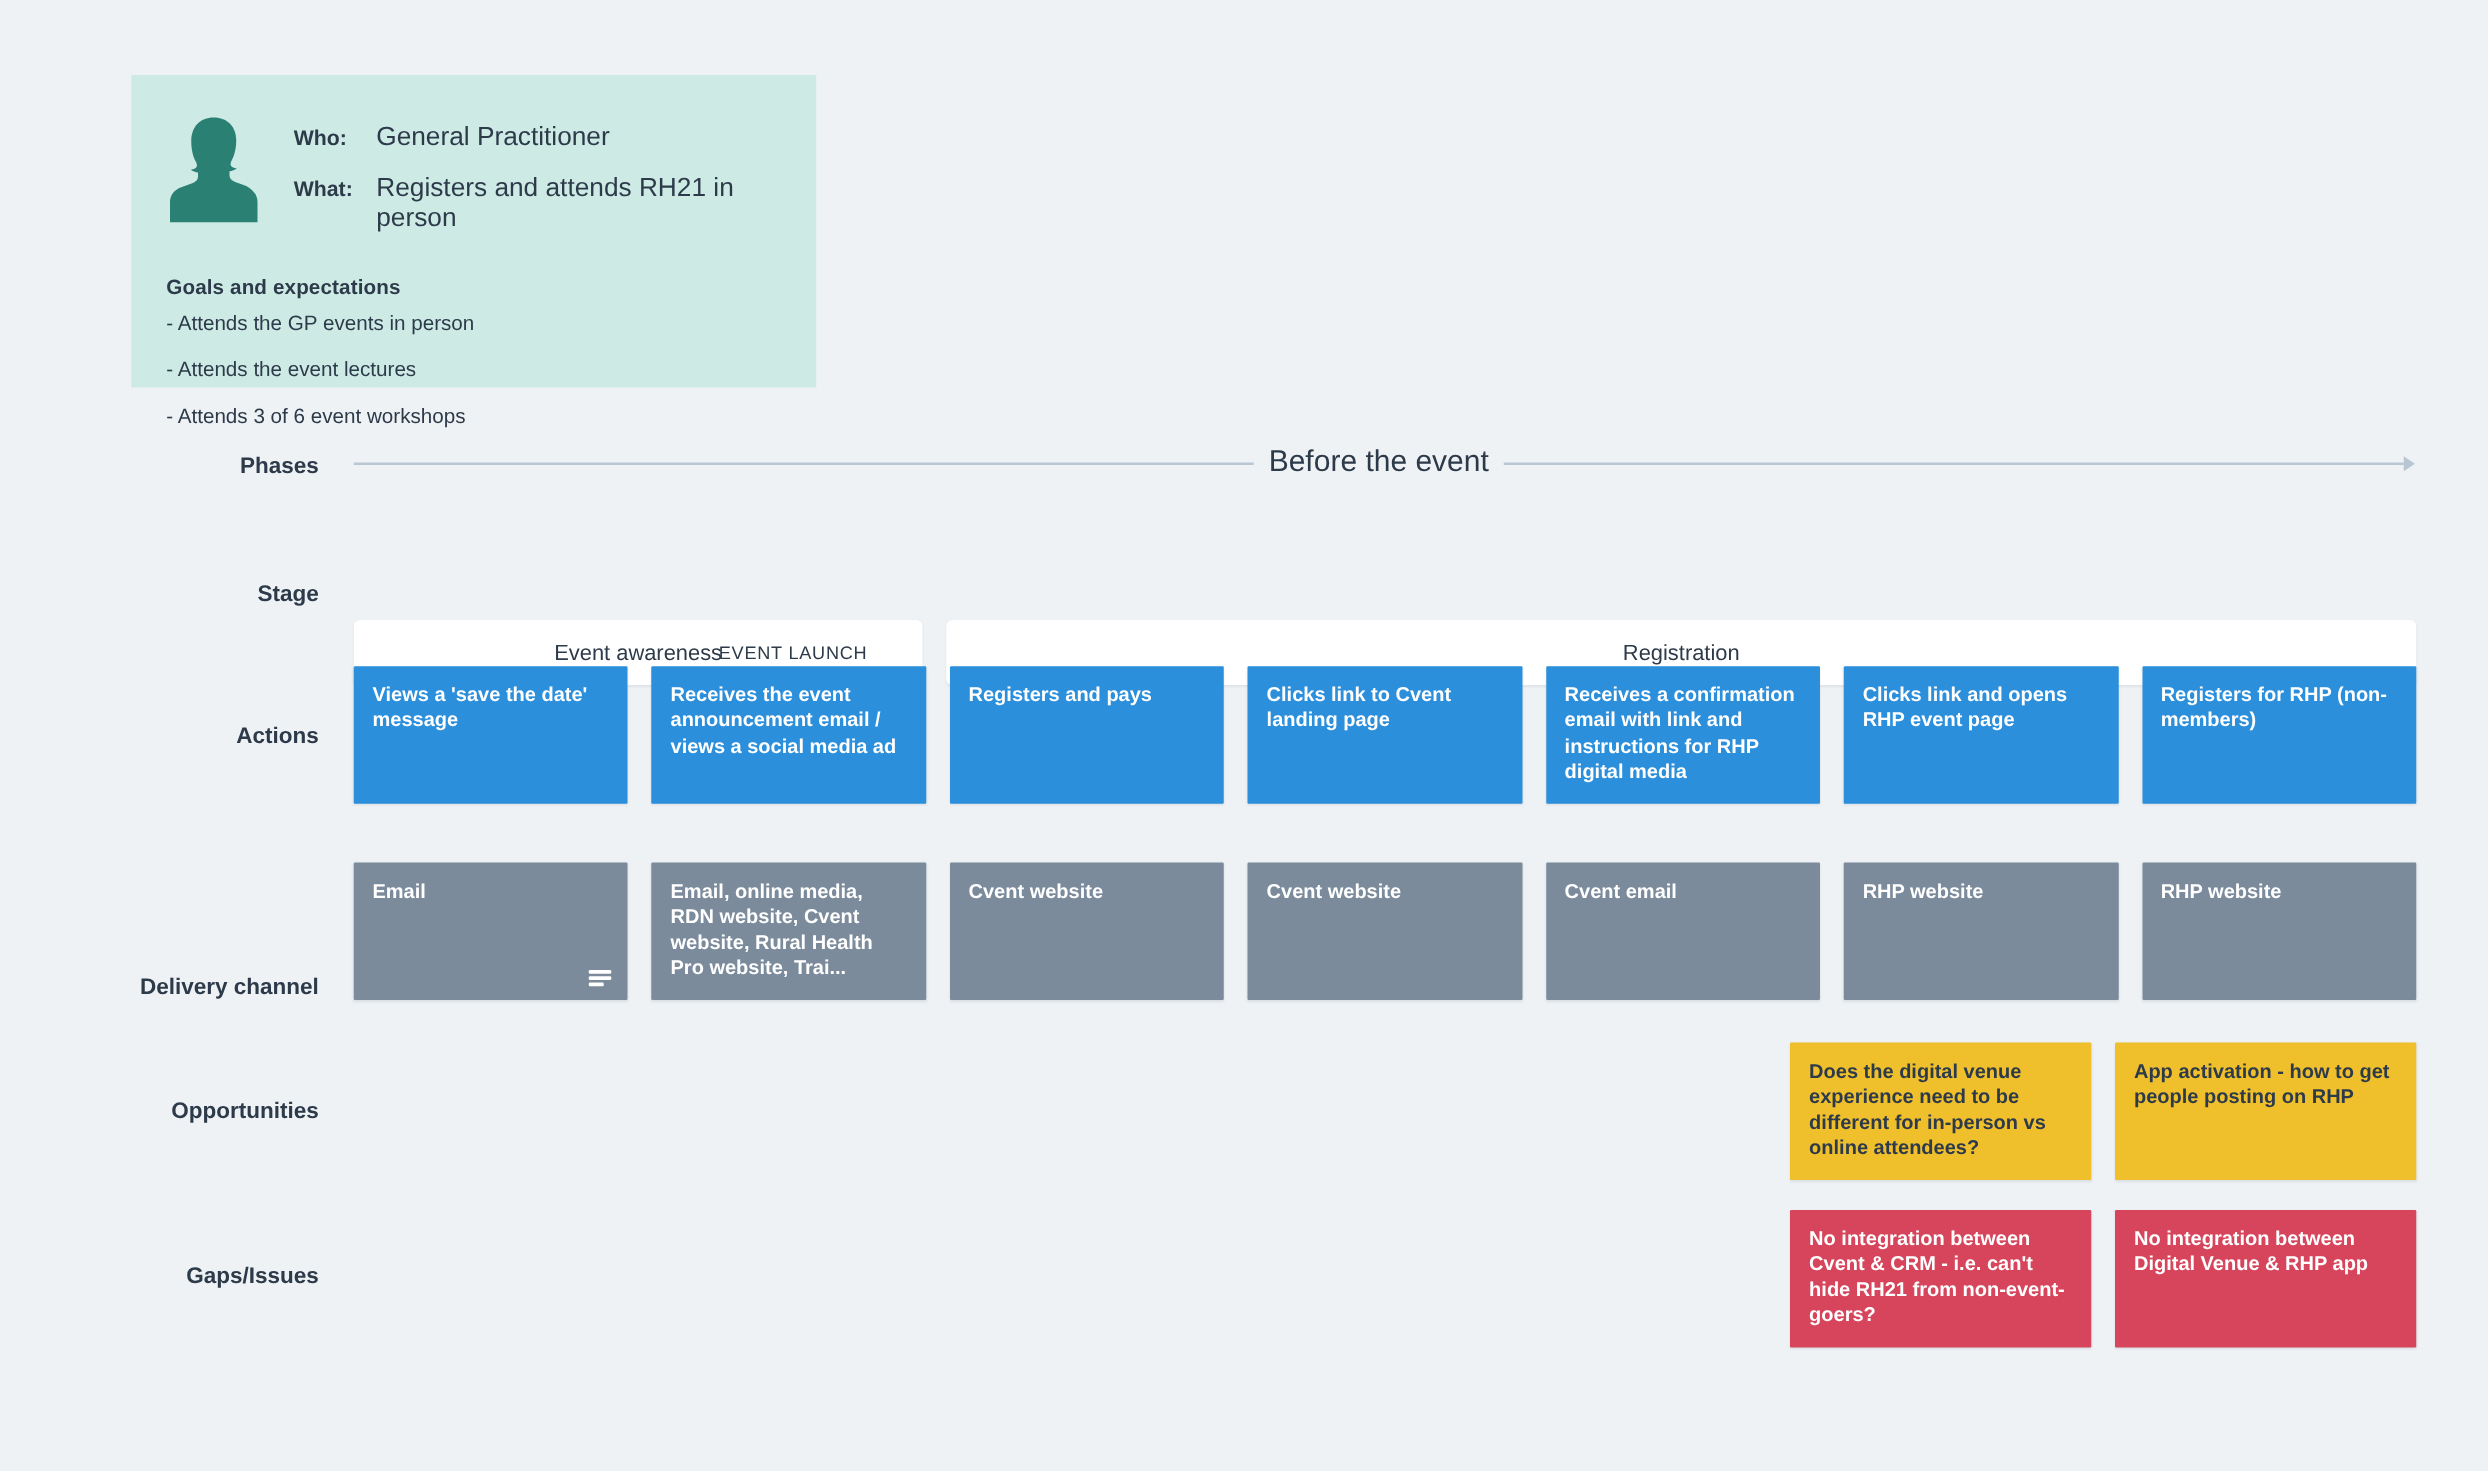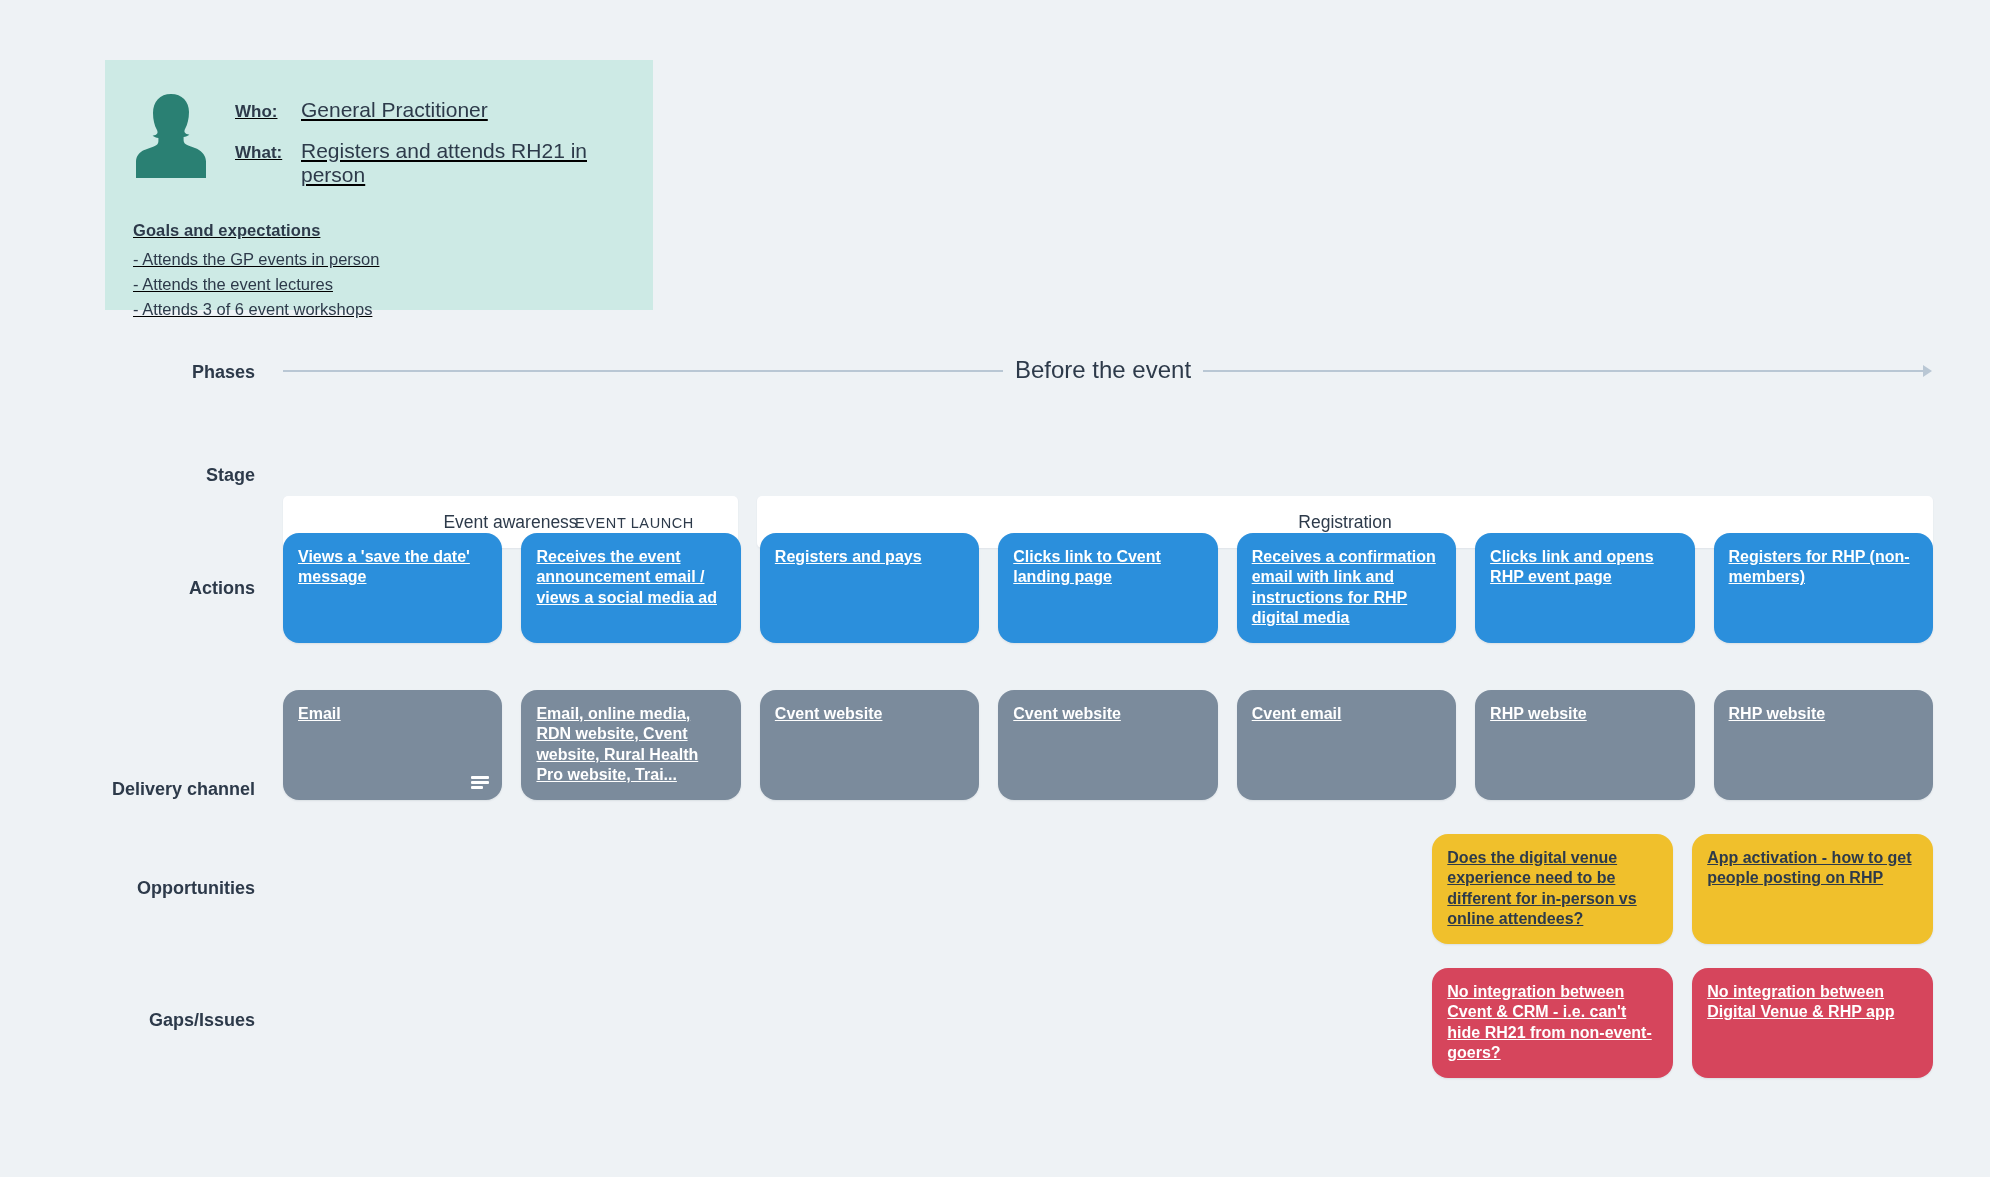--- a/index.html
+++ b/index.html
@@ -21,21 +21,20 @@
 
   
   .persona-card {
     position: absolute;
     left: 105px;
     top: 60px;
     width: 548px;
     height: 250px;
     background: #cdeae5;
     padding: 26px 28px 20px 28px;
-    text-decoration: underline;
   }
   .persona-top {
     display: flex;
     align-items: flex-start;
     gap: 26px;
   }
   .avatar-wrap {
     width: 76px;
     height: 88px;
     flex: 0 0 76px;
@@ -69,21 +68,21 @@
     margin-top: 34px;
     font-size: 16.5px;
     font-weight: bold;
     color: #2d3a4a;
     letter-spacing: 0.1px;
   }
   .goals-list {
     margin-top: 10px;
     display: flex;
     flex-direction: column;
-    gap: 6px;
+    gap: 18px;
     justify-content: space-between;
   }
   .goal-item {
     font-size: 16.5px;
     color: #2d3a4a;
   }
 
   
   .row-label {
     position: absolute;
@@ -161,23 +160,22 @@
     white-space: nowrap;
   }
 
   .actions-row { top: 533px; }
   .channel-row { top: 690px; }
   .opps-row    { top: 834px; }
   .gaps-row    { top: 968px; }
 
   .cell {
     flex: 1 1 0;
-    border-radius: 16px;
+    border-radius: 1px;
     position: relative;
-    text-decoration: underline;
   }
   .cell.filled {
     padding: 14px 15px;
     box-shadow: 0 1px 2px rgba(40,60,80,0.10);
   }
   .cell.empty { background: transparent; box-shadow: none; }
 
   .card-action  { background: #2b8fdc; color: #ffffff; height: 110px; }
   .card-channel { background: #7b8b9c; color: #ffffff; height: 110px; }
   .card-opp     { background: #f0c02c; color: #2d3a4a; height: 110px; }

